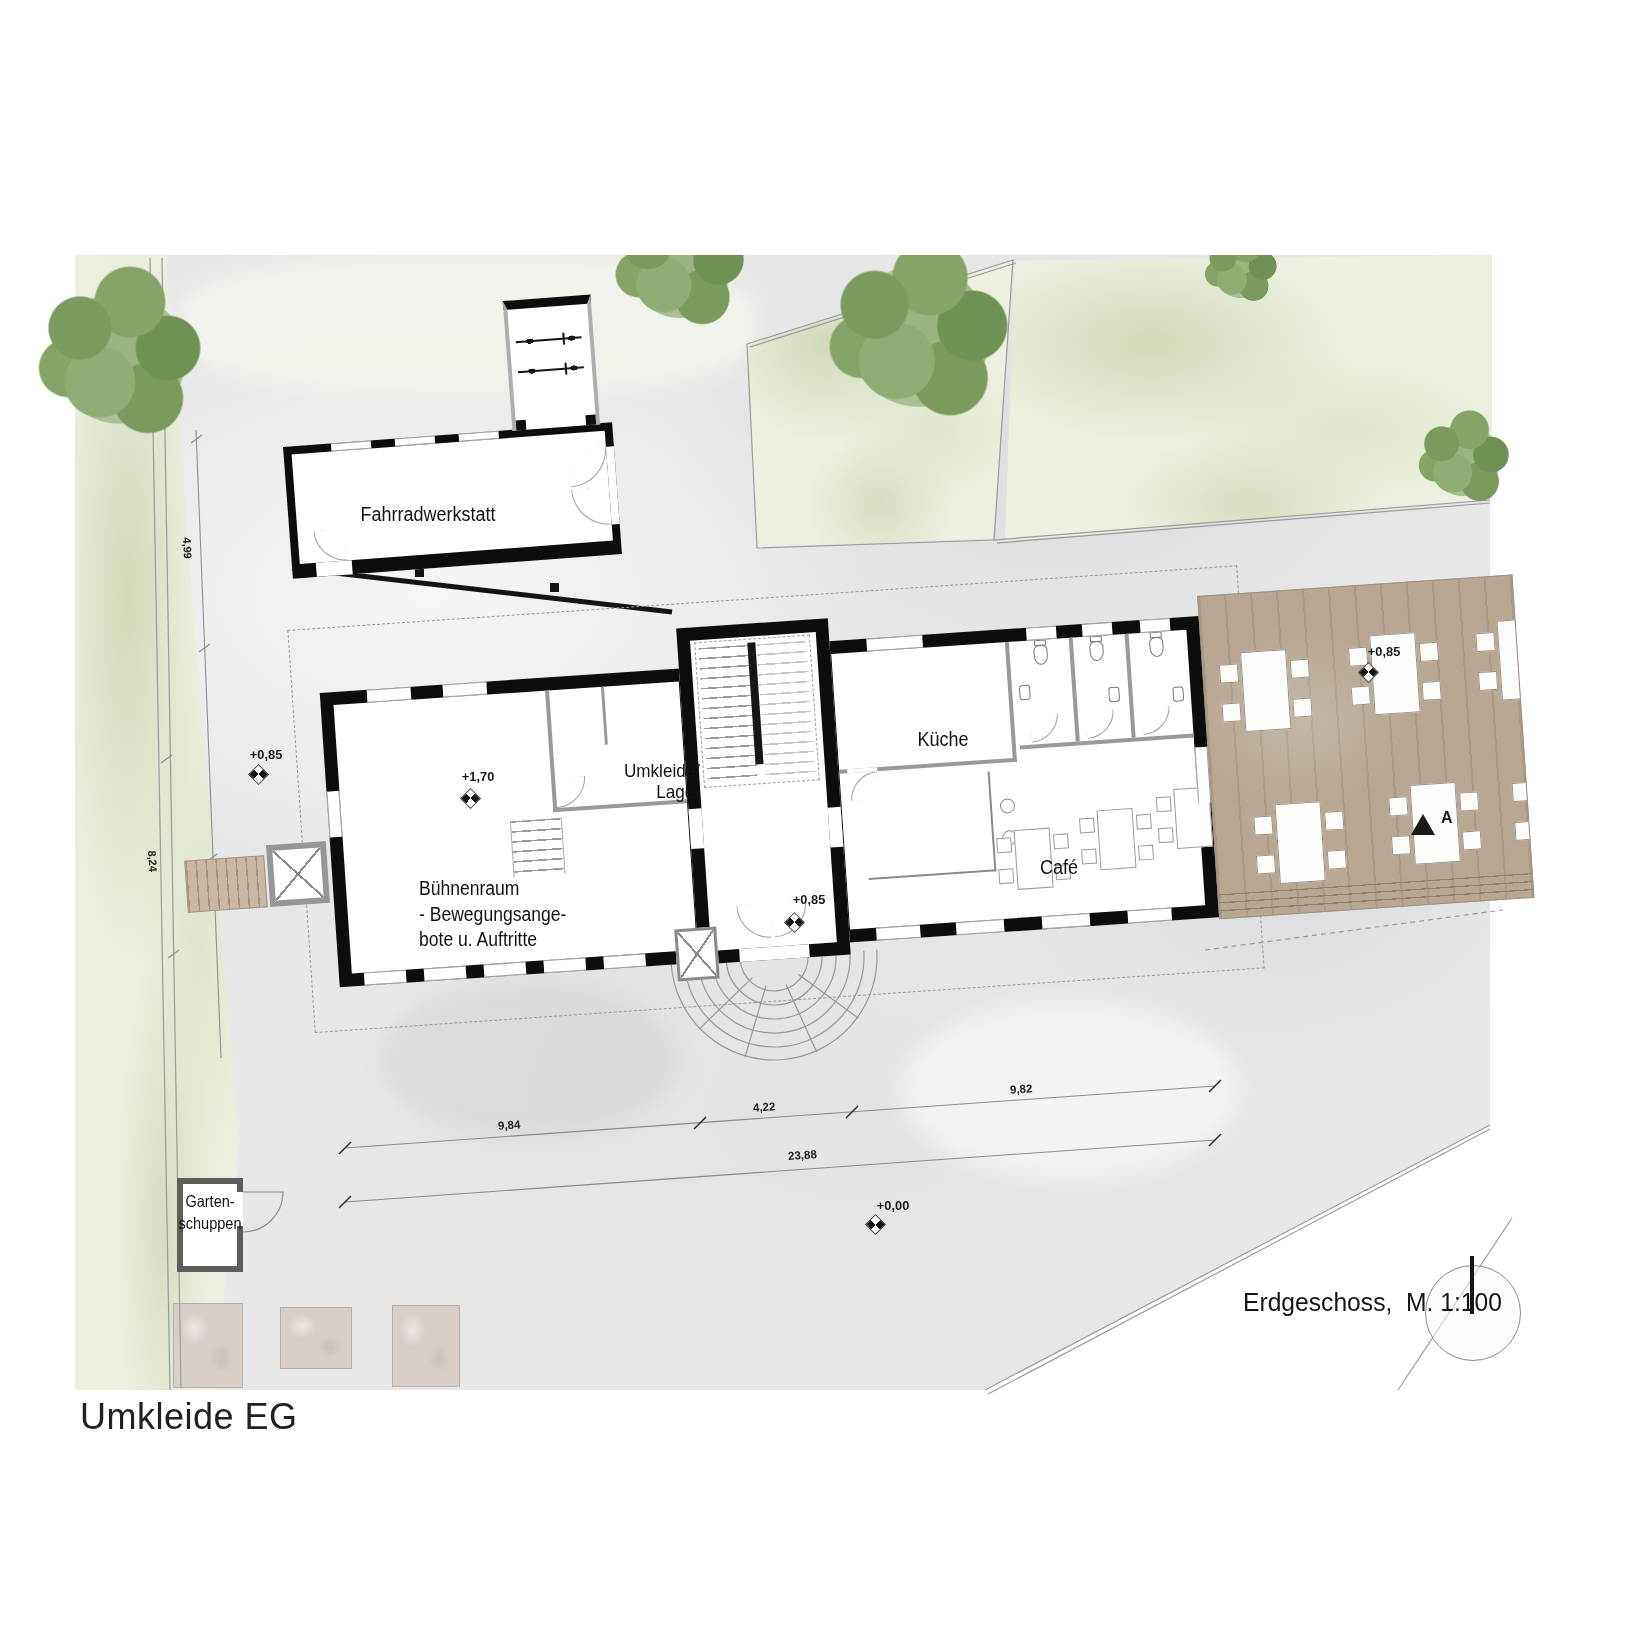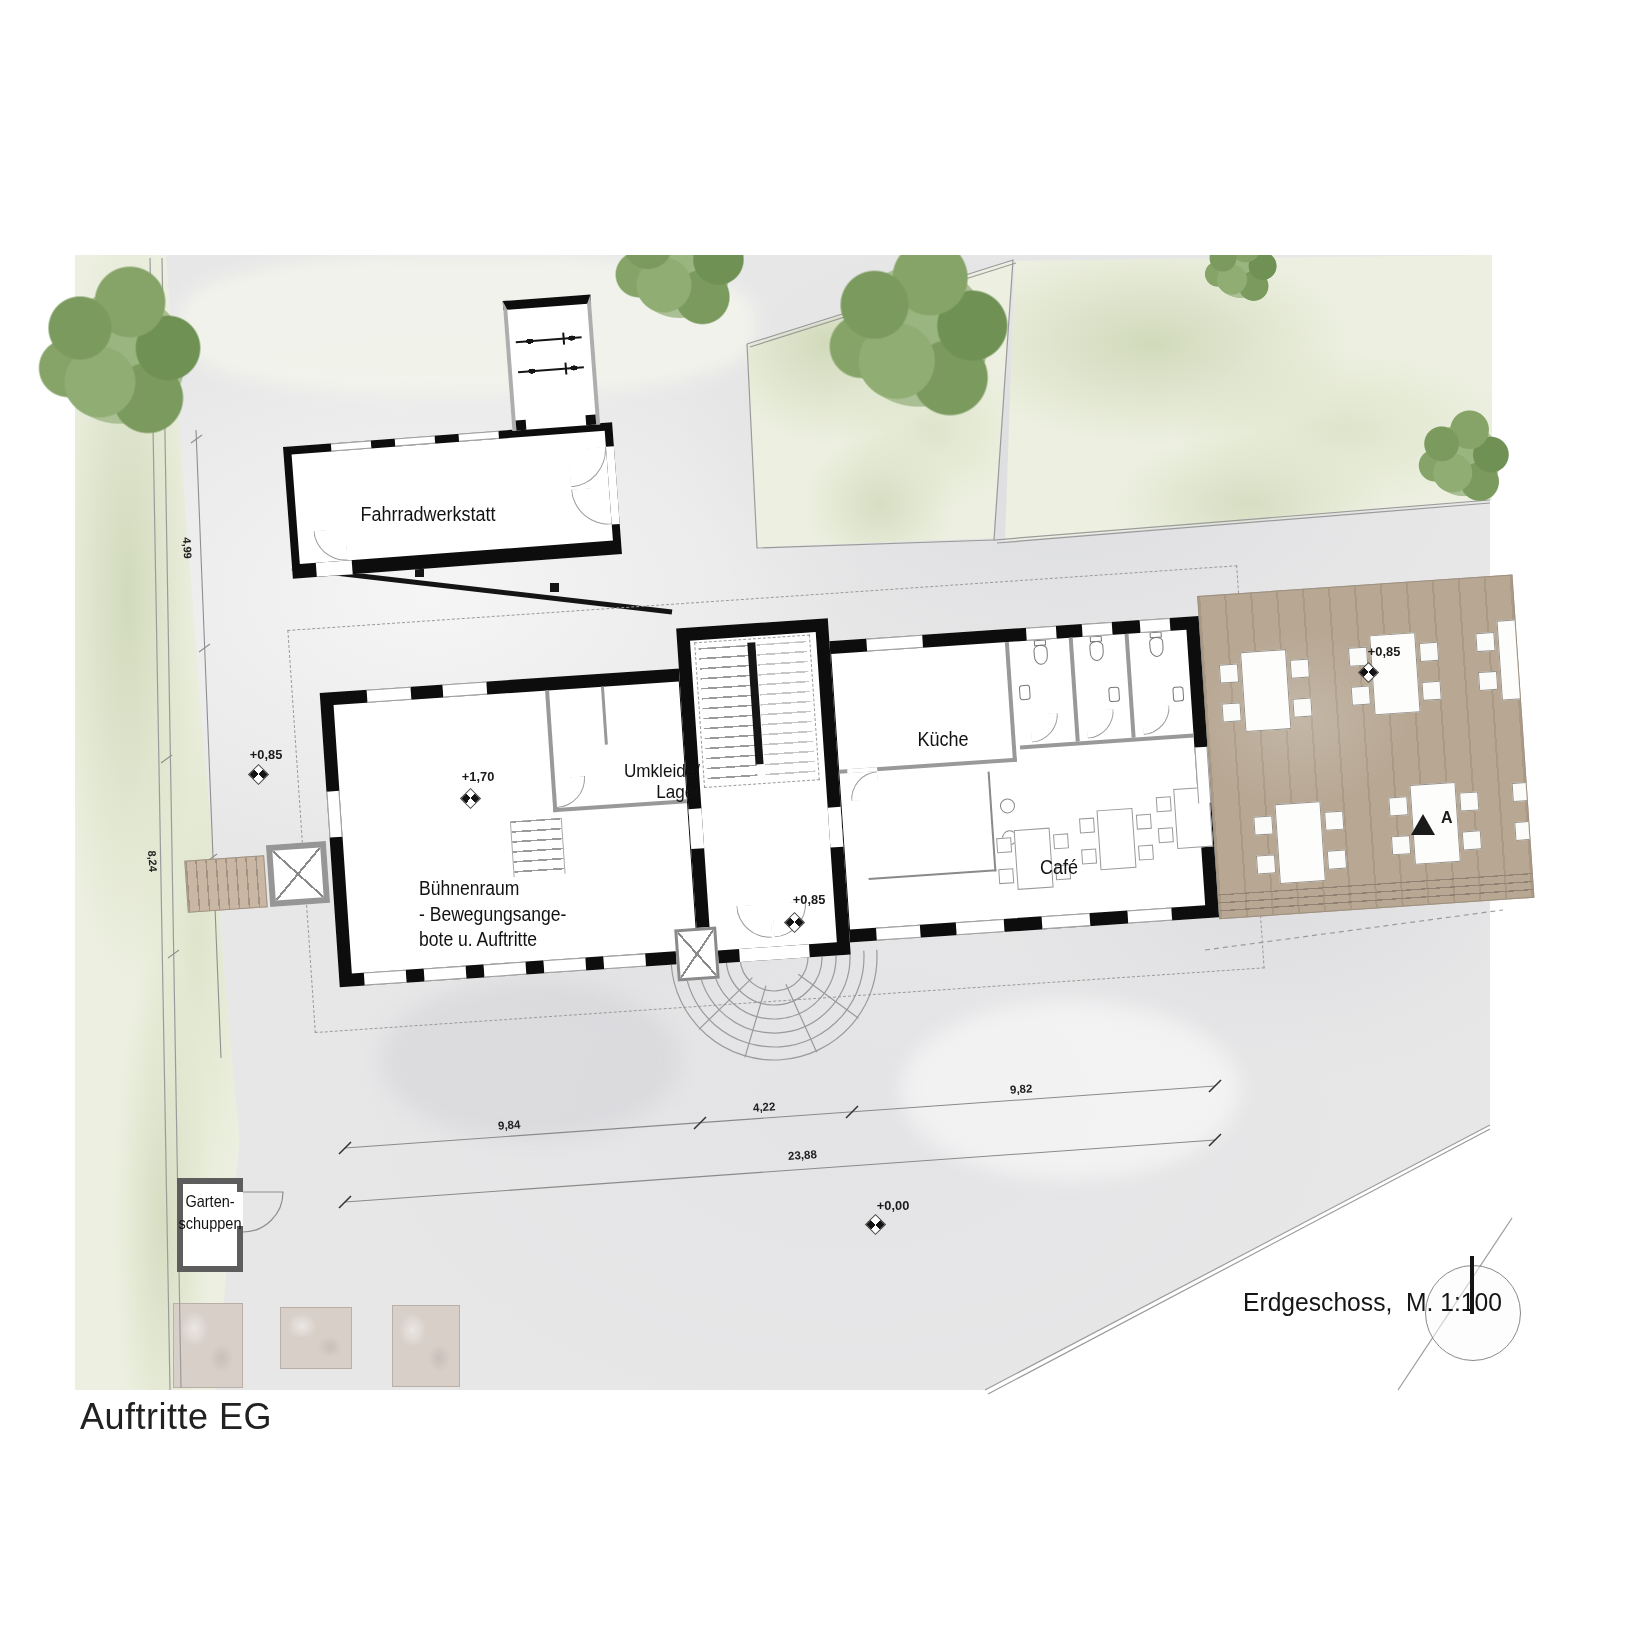--- a/index.html
+++ b/index.html
@@ -367,15 +367,15 @@
   <div class="abs lvl" style="left:868px;top:1217px;"></div>
 
   <div class="abs dimtxt" style="left:498px;top:1119px;transform:rotate(-4deg);">9,84</div>
   <div class="abs dimtxt" style="left:753px;top:1101px;transform:rotate(-4deg);">4,22</div>
   <div class="abs dimtxt" style="left:1010px;top:1083px;transform:rotate(-4deg);">9,82</div>
   <div class="abs dimtxt" style="left:788px;top:1149px;transform:rotate(-4deg);">23,88</div>
   <div class="abs dimtxt" style="left:193px;top:537px;transform:rotate(87deg);transform-origin:left top;font-size:11px;">4,99</div>
   <div class="abs dimtxt" style="left:158px;top:850px;transform:rotate(86deg);transform-origin:left top;font-size:11px;">8,24</div>
 
   <div class="abs title" style="left:1243px;top:1287px;">Erdgeschoss,  M. 1:100</div>
-  <div class="abs caption" style="left:80px;top:1396px;">Auftritte EG</div>
+  <div class="abs caption" style="left:80px;top:1396px;">Umkleide EG</div>
 
 </div>
 
 </body></html>

